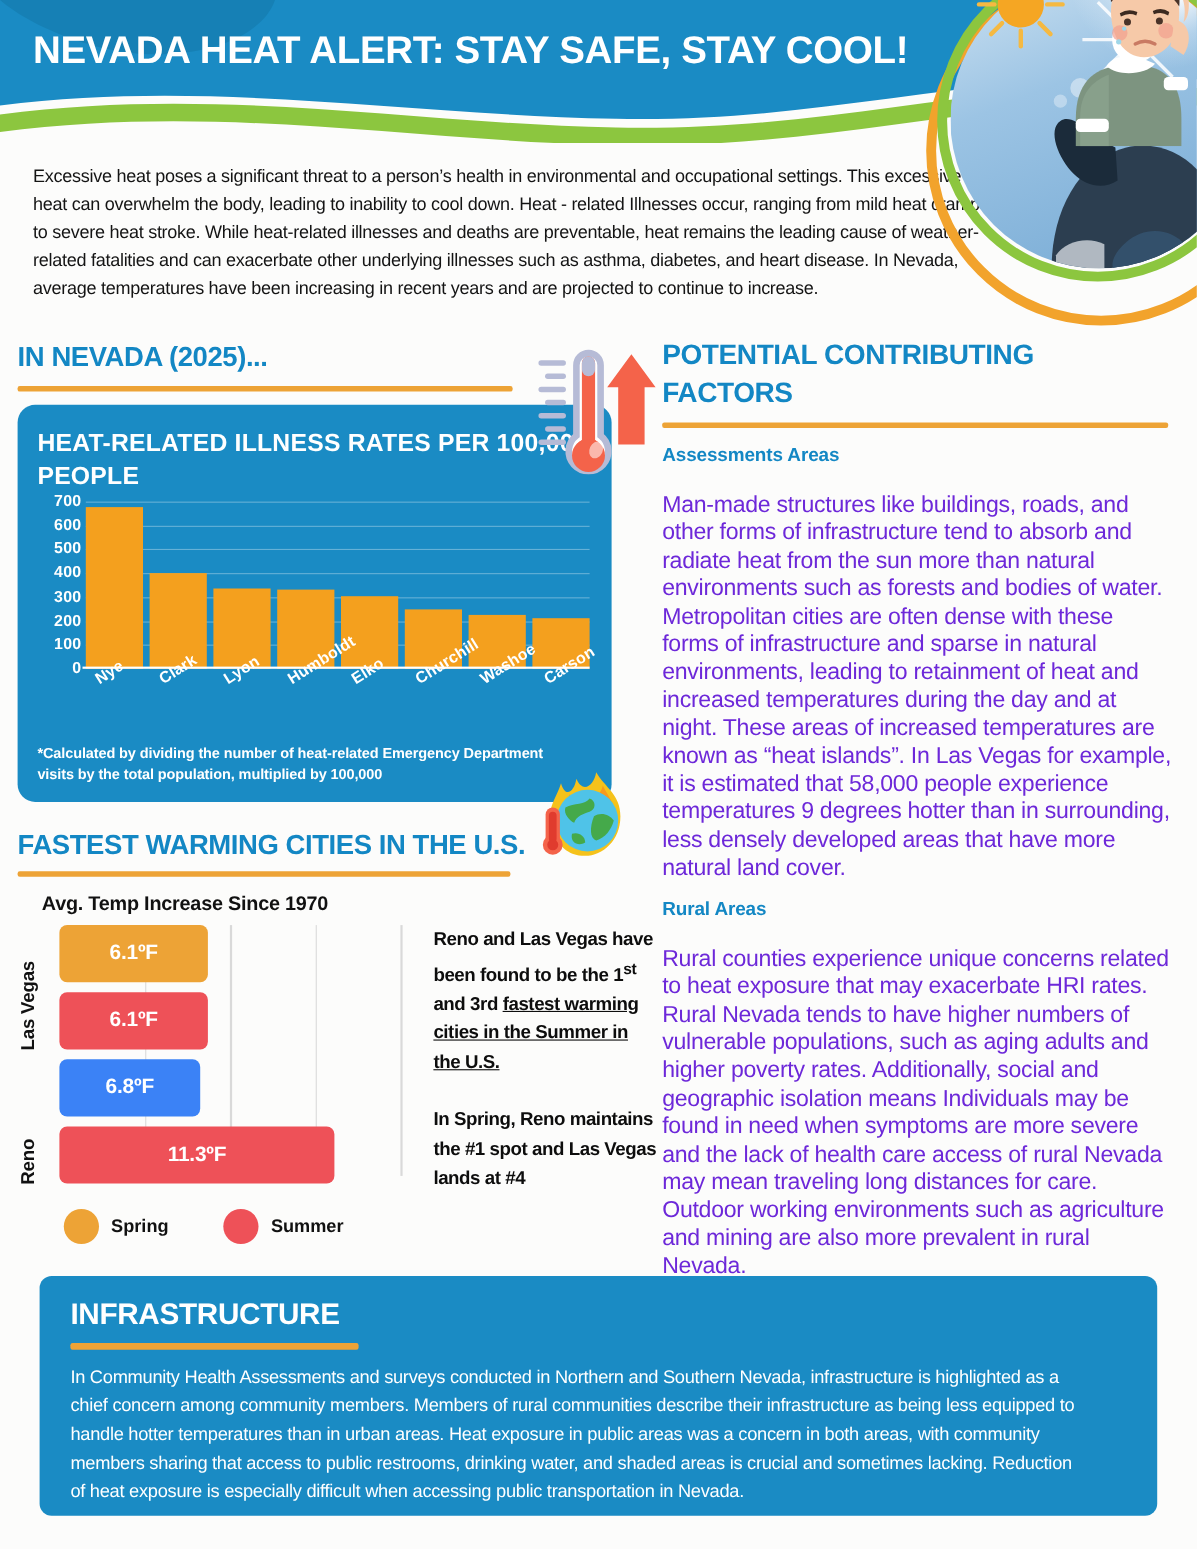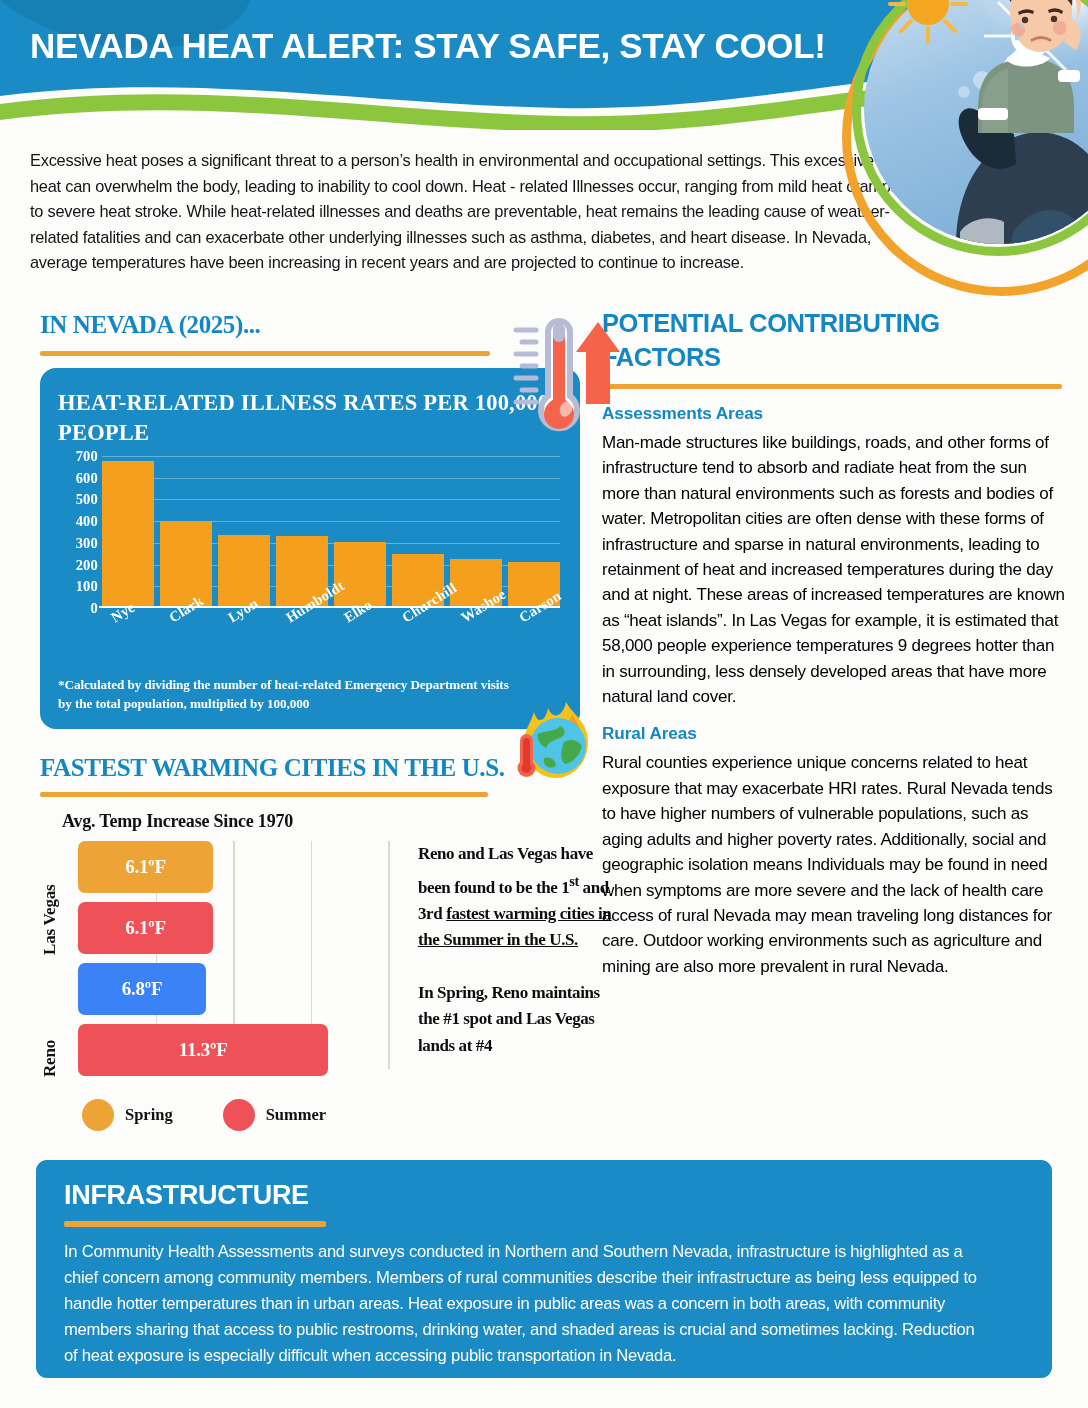--- a/index.html
+++ b/index.html
@@ -49,21 +49,21 @@
     letter-spacing: -0.25px;
   }
 
   
   .sec-head {
     font-size: 25px; font-weight: bold; color: #1387c4;
     letter-spacing: -0.4px; line-height: 30px;
   }
   .rule { height: 5px; background: #eda336; border-radius: 2px; }
 
-  #left-col { position: absolute; top: 310px; left: 40px; width: 545px; font-family: Liberation Serif, serif; }
+  #left-col { position: absolute; top: 310px; left: 16px; width: 545px; }
   #nv-head { width: 470px; }
   #nv-rule { margin-top: 11px; width: 450px; }
 
   .chart-card {
     margin-top: 12px; width: 540px;
     background: #1a8bc4; border-radius: 16px; padding: 20px 18px 16px 18px;
     position: relative;
   }
   .chart-card h3 {
     color: #fff; font-size: 22.5px; font-weight: bold; line-height: 30px;
@@ -126,21 +126,21 @@
     letter-spacing: -0.4px;
   }
   .fw-side u { text-decoration: underline; }
   .fw-side .p2 { margin-top: 26px; }
 
   
   #right-col { position: absolute; top: 306px; left: 602px; width: 466px; }
   #pcf-head { font-size: 25.5px; line-height: 34px; width: 430px; }
   #pcf-rule { margin-top: 10px; width: 460px; }
   .sub-head { color: #1387c4; font-size: 17.2px; font-weight: bold; margin-top: 14px; letter-spacing: -0.1px; }
-  .body-text { font-size: 17px; line-height: 25.4px; color: #000000; margin-top: 6px; letter-spacing: -0.25px; }
+  .body-text { font-size: 21px; line-height: 25.4px; color: #6d28d9; margin-top: 22px; letter-spacing: -0.25px; }
 
   
   .infra {
     position: absolute; left: 36px; top: 1160px; width: 1016px; height: 218px;
     background: #1a8bc4; border-radius: 11px; padding: 20px 28px 10px 28px;
     overflow: hidden;
   }
   .infra h2 { color: #fff; font-size: 27px; font-weight: bold; letter-spacing: -0.3px; }
   .infra .rule2 { margin-top: 10px; width: 262px; height: 6px; background: #eda336; border-radius: 2px; }
   .infra p {

